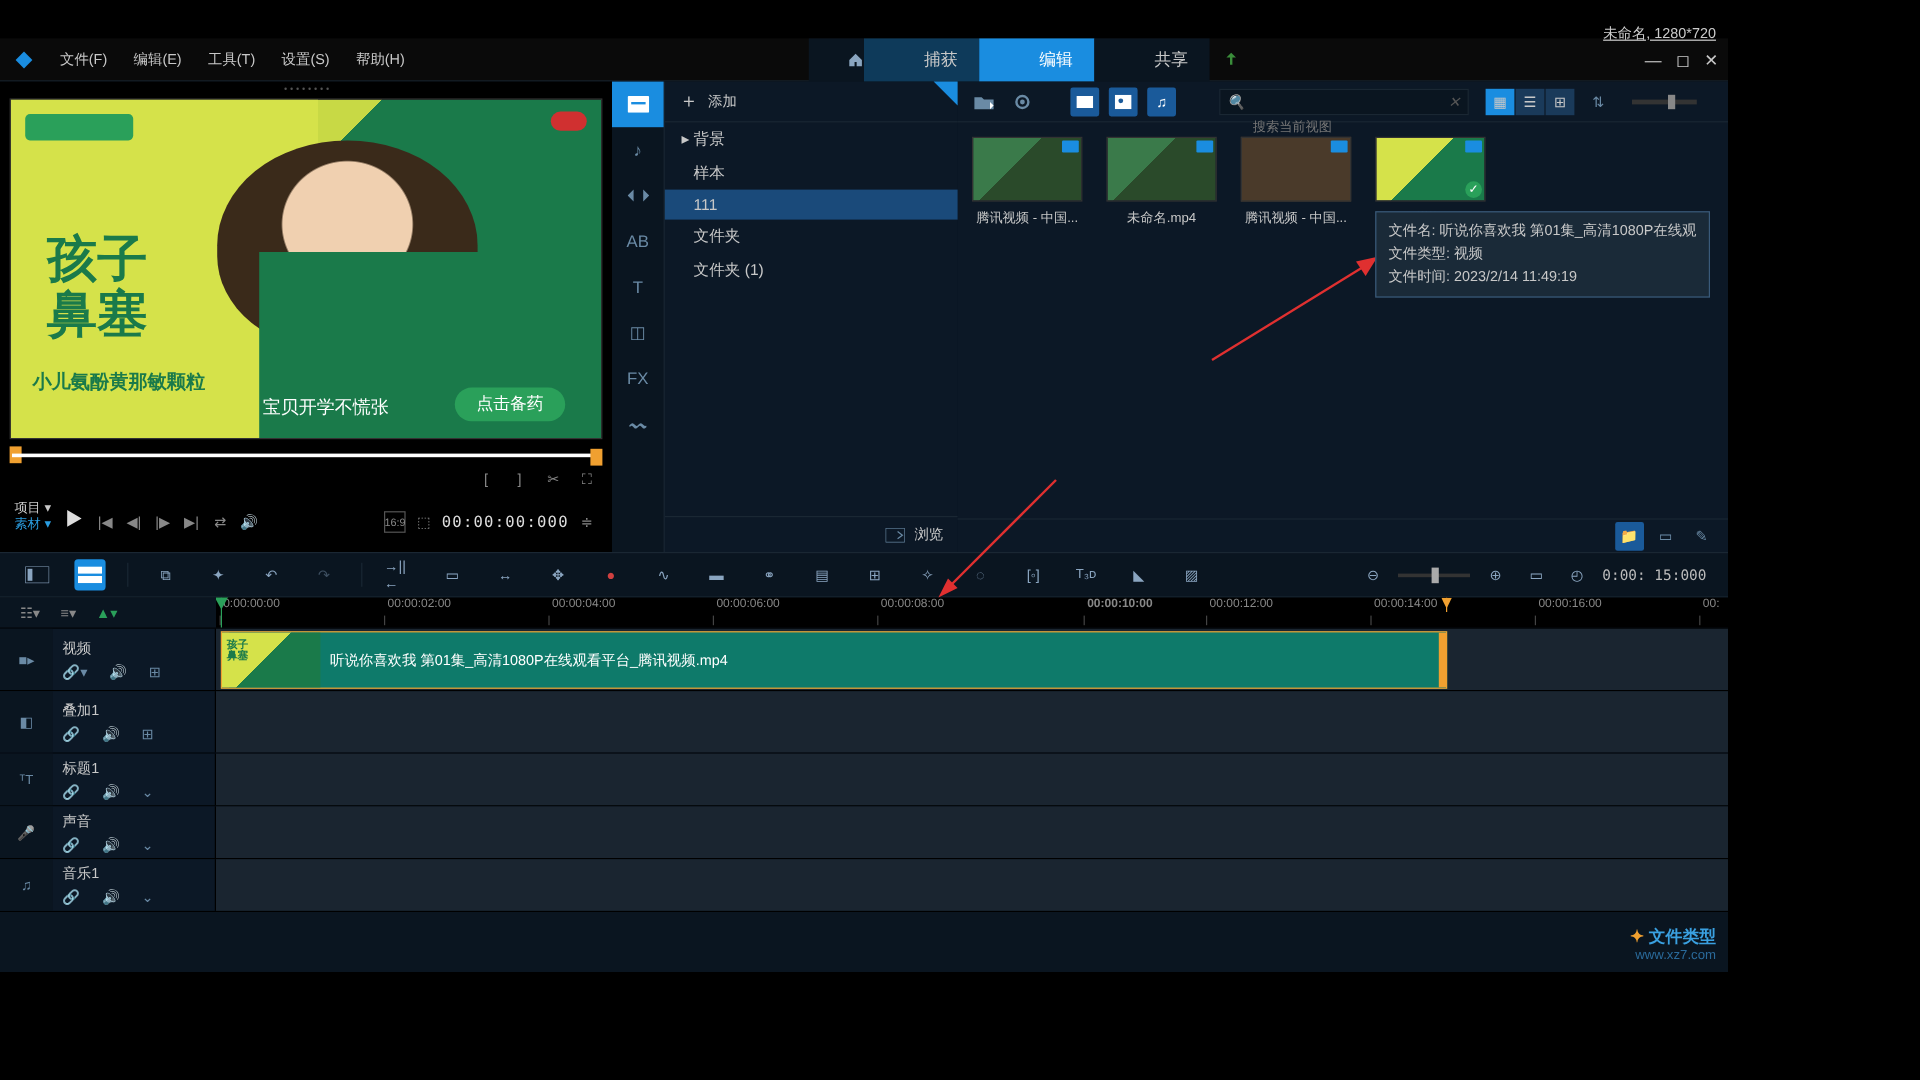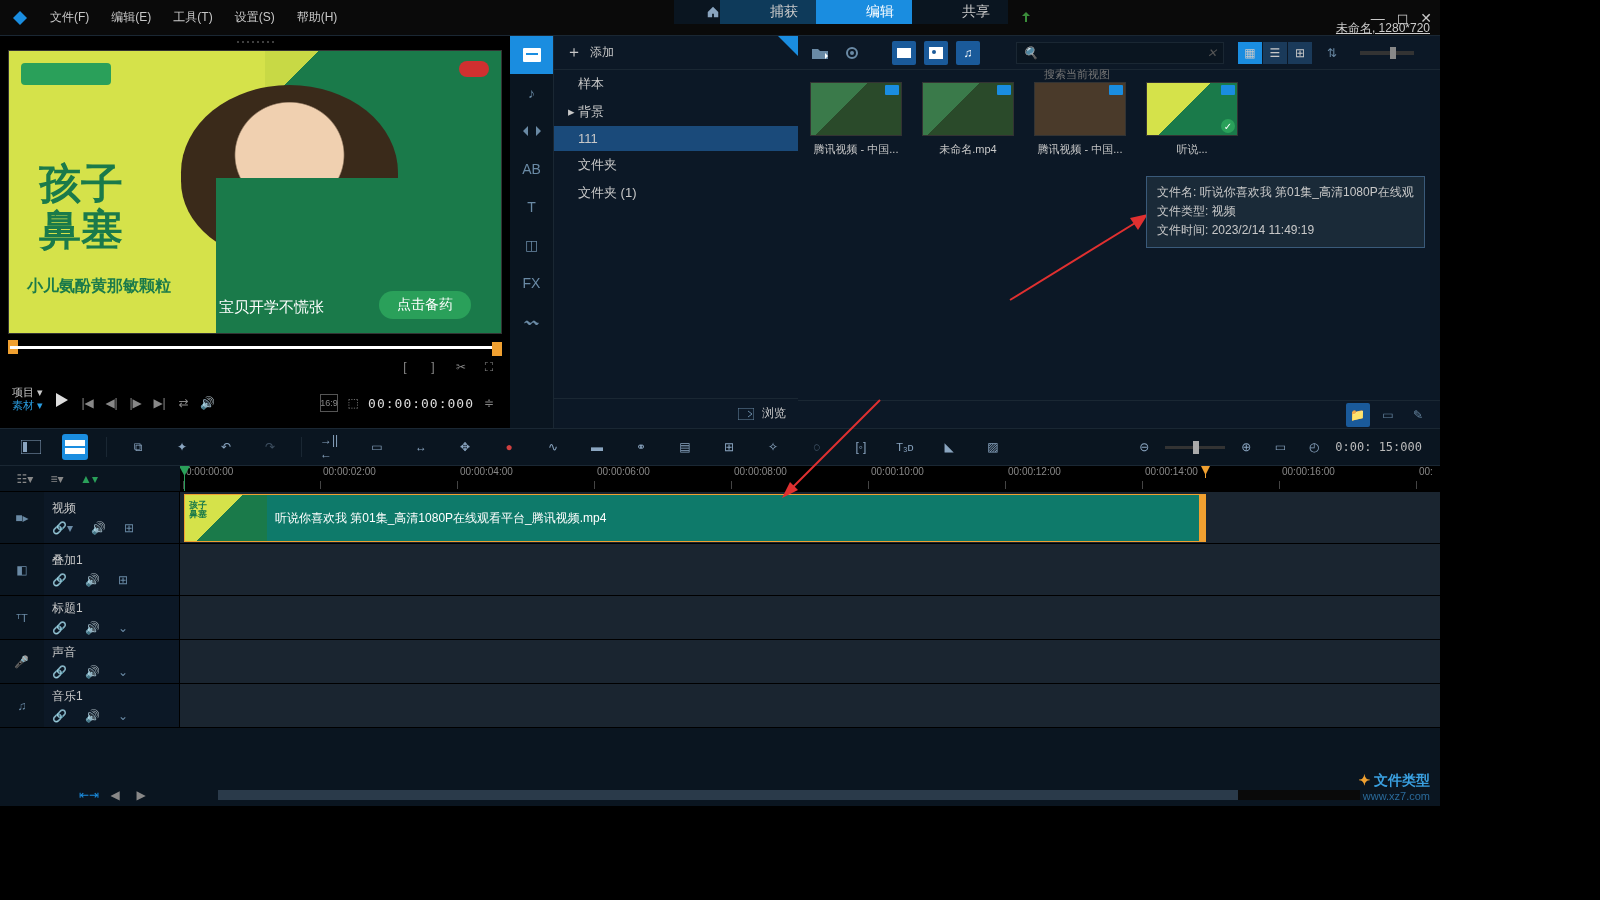--- a/index.html
+++ b/index.html
@@ -1,22 +1,22 @@
 <!DOCTYPE html>
 <html><head>
 <meta charset="utf-8">
 <style>
 * { margin:0; padding:0; box-sizing:border-box; font-family:"Microsoft YaHei",Arial,sans-serif; user-select:none; }
 body { background:#000; width:1440px; height:810px; overflow:hidden; color:#c8c8c8; font-size:12px; position:relative; }
-.titlebar { height:36px; background:#0a0a0a; display:flex; align-items:center; border-bottom:1px solid #1a2733; }
+.titlebar { height:36px; background:#0a0a0a; display:flex; align-items:center; border-bottom:1px solid #1a2733;margin-top:32px; }
 .logo { width:24px; height:24px; margin:0 8px; display:flex; align-items:center; justify-content:center; }
 .menu { display:flex; gap:2px; }
 .menu-item { padding:4px 10px; cursor:pointer; }
 .titlebar-mid { flex:1; display:flex; justify-content:center; gap:0; }
-.tab-btn { width:96px; height:24px; display:flex; align-items:center; justify-content:center; background:#0a1520; cursor:pointer; font-size:14px;padding-left:32px; }
+.tab-btn { width:96px; height:36px; display:flex; align-items:center; justify-content:center; background:#0a1520; cursor:pointer; font-size:14px;padding-left:32px; }
 .tab-btn.home { width:46px; background:#0a1520; }
 .tab-btn.active { background:#1a8de0; color:#fff; }
 .tab-btn.capture { background:#0e3a5a; }
 .upload-ic { width:36px; height:36px; display:flex; align-items:center; justify-content:center; color:#3a8d3a; }
 .title-right { margin-left:auto; display:flex; align-items:center; gap:8px; padding-right:8px; }
 .win-controls { display:flex; gap:12px; font-size:14px; }
 .project-info { font-size:12px; color:#ccc; }
 .main-top { height:392px; display:flex; background:#0a1520; }
 .preview-pane { width:510px; background:#000; padding:0; position:relative; }
 .drag-dots { height:10px; display:flex; justify-content:center; align-items:center; gap:3px; padding-top:2px; }
@@ -238,22 +238,22 @@
       <div class="lib-tab">◫</div>
       <div class="lib-tab">FX</div>
       <div class="lib-tab">〰</div>
     </div>
     <div class="lib-tree">
       <div class="lib-tree-corner"></div>
       <div class="add-row">
         <span style="font-size:16px;">＋</span>
           <span>添加</span>
       </div>
+      <div class="tree-item"><span class="ar">▸</span><span>背景</span></div>
       <div class="tree-item"><span class="ar"></span><span>样本</span></div>
-      <div class="tree-item"><span class="ar">▸</span><span>背景</span></div>
       <div class="tree-item sel"><span class="ar"></span><span>111</span></div>
       <div class="tree-item"><span class="ar"></span><span>文件夹</span></div>
       <div class="tree-item"><span class="ar"></span><span>文件夹 (1)</span></div>
       <div class="browse-row">
         <svg width="16" height="12" viewBox="0 0 16 12">
             <rect width="16" height="12" fill="none" stroke="#6a8aa5"></rect>
             <path d="M10 3l4 3-4 3" fill="none" stroke="#6a8aa5"></path>
           </svg>
         <span>浏览</span>
       </div>
@@ -399,21 +399,21 @@
     <div class="small-ic" style="color:#2aa05a">▲▾</div>
   </div>
   <div class="tl-ruler" id="ruler">
     <div class="playhead" style="left:4px;"></div>
     <div class="endmark" style="left:1025px;"></div>
   <div class="ruler-tick" style="left: 6px;">0:00:00:00</div>
       <div class="ruler-tick" style="left: 143px;">00:00:02:00</div>
       <div class="ruler-tick" style="left: 280px;">00:00:04:00</div>
       <div class="ruler-tick" style="left: 417px;">00:00:06:00</div>
       <div class="ruler-tick" style="left: 554px;">00:00:08:00</div>
-      <div class="ruler-tick" style="left: 691px;">00:00:10:00</div>
+      <div class="ruler-tick" style="left: 726px; font-weight: bold;">00:00:10:00</div>
       <div class="ruler-tick" style="left: 828px;">00:00:12:00</div>
       <div class="ruler-tick" style="left: 965px;">00:00:14:00</div>
       <div class="ruler-tick" style="left: 1102px;">00:00:16:00</div>
       <div class="ruler-tick" style="left: 1239px;">00:</div>
     </div>
 </div>
 
 <div class="tracks">
   <div class="track">
     <div class="track-hdr">

